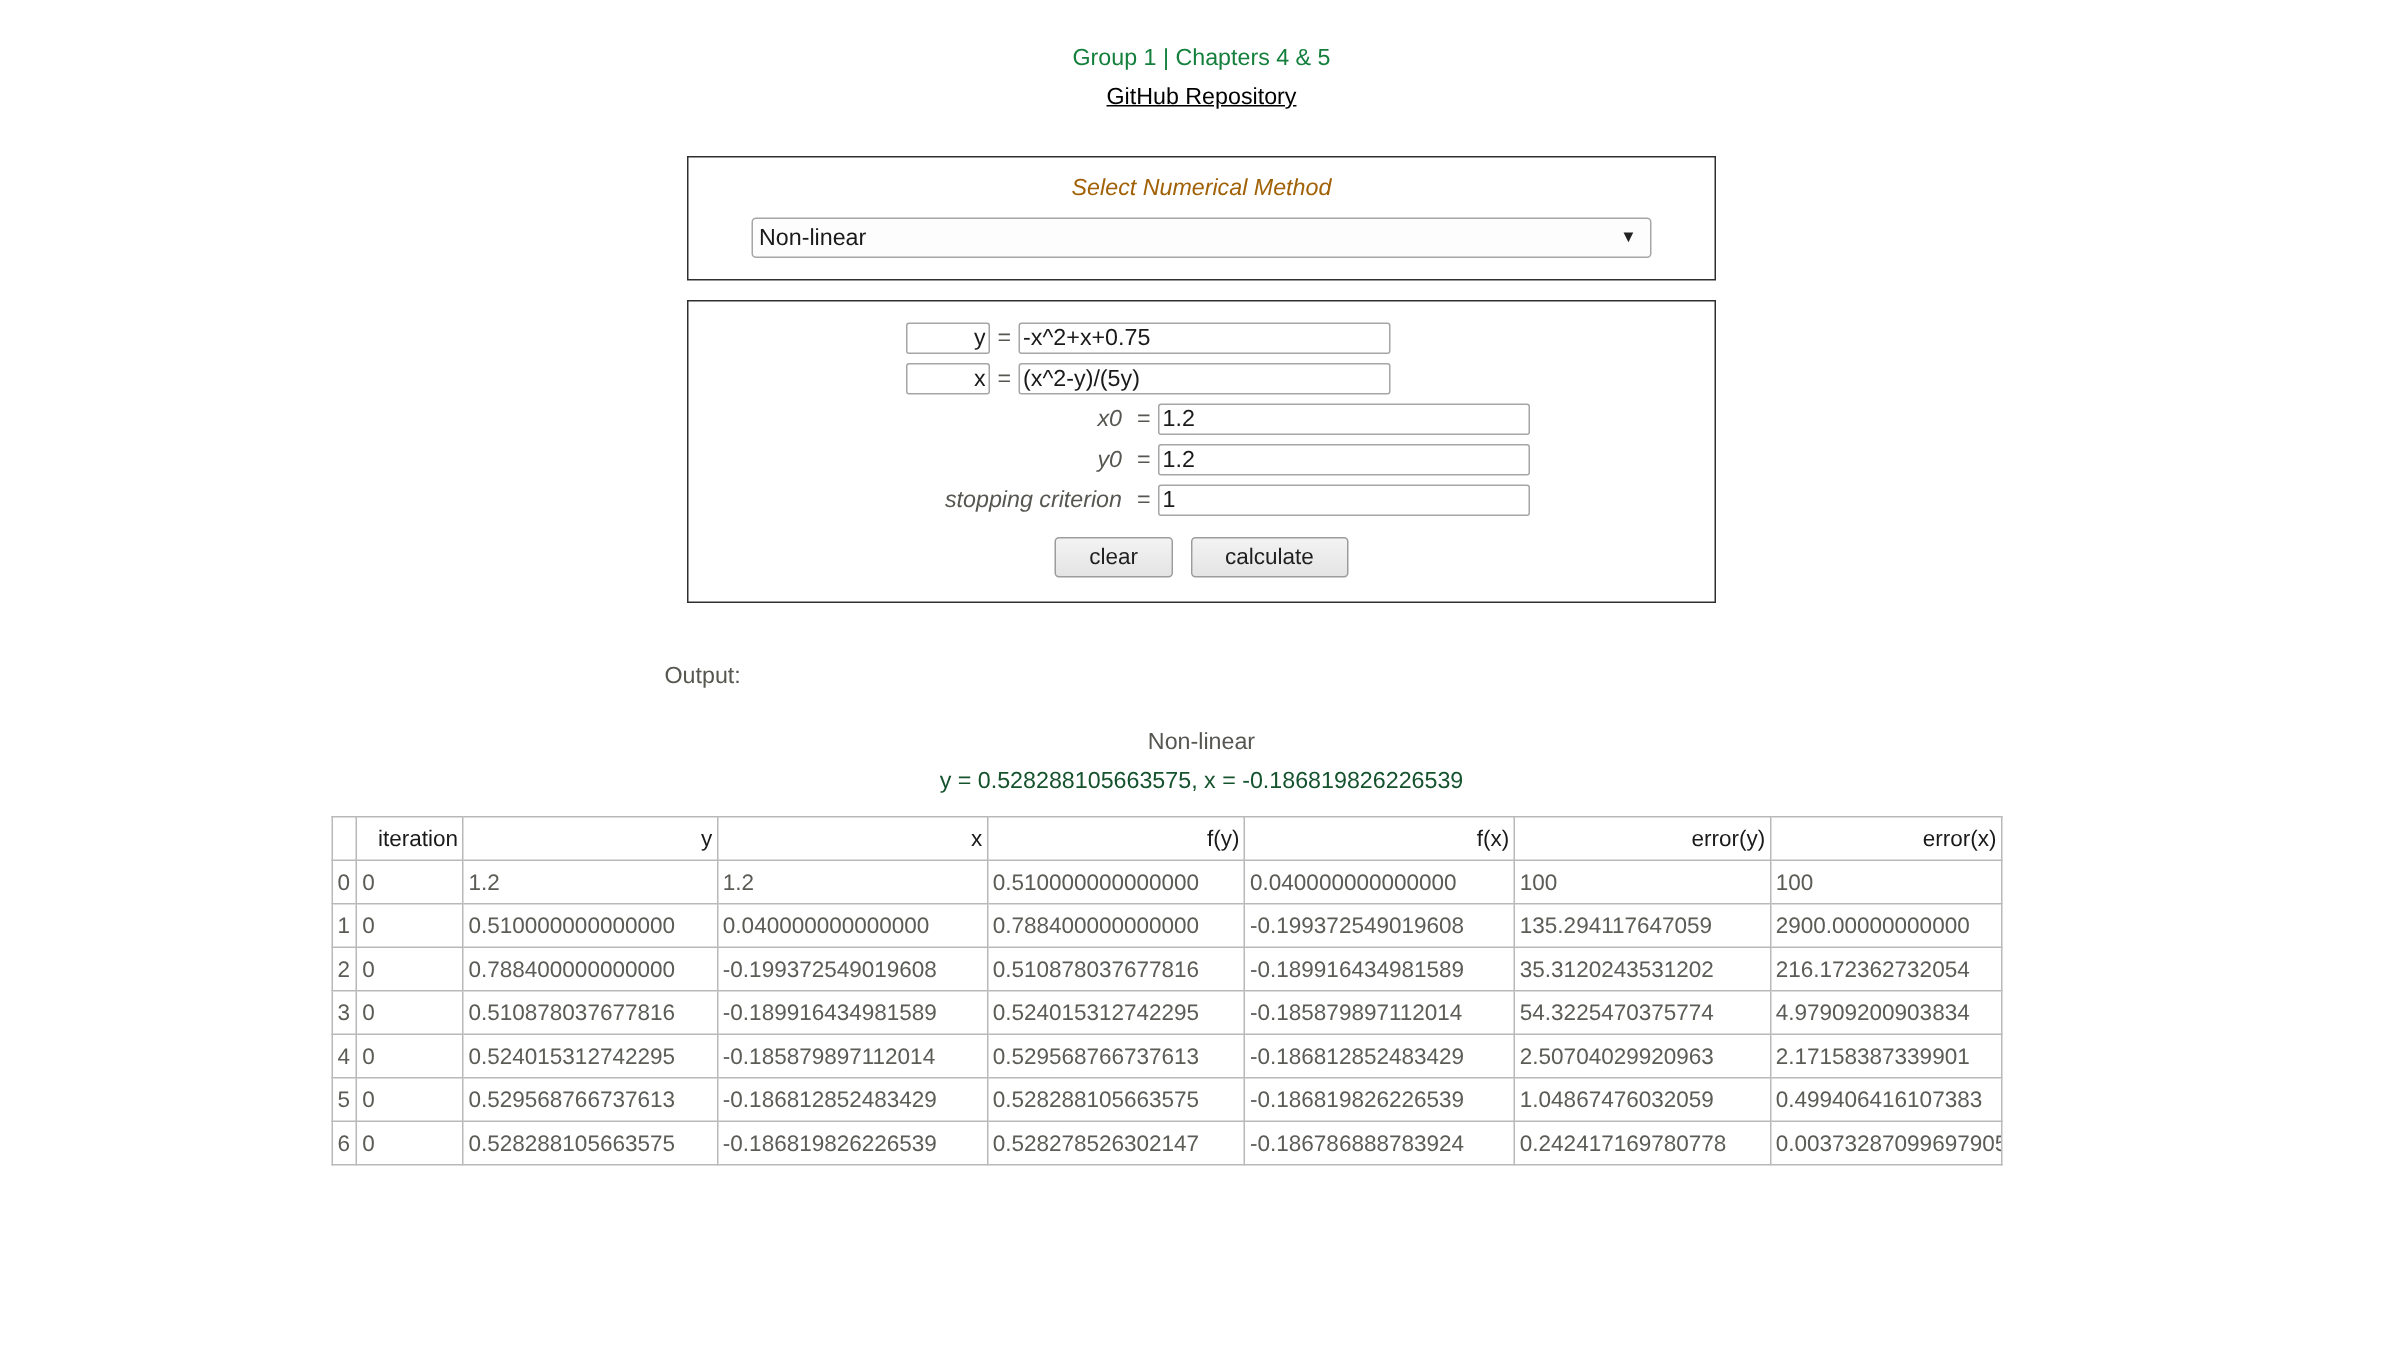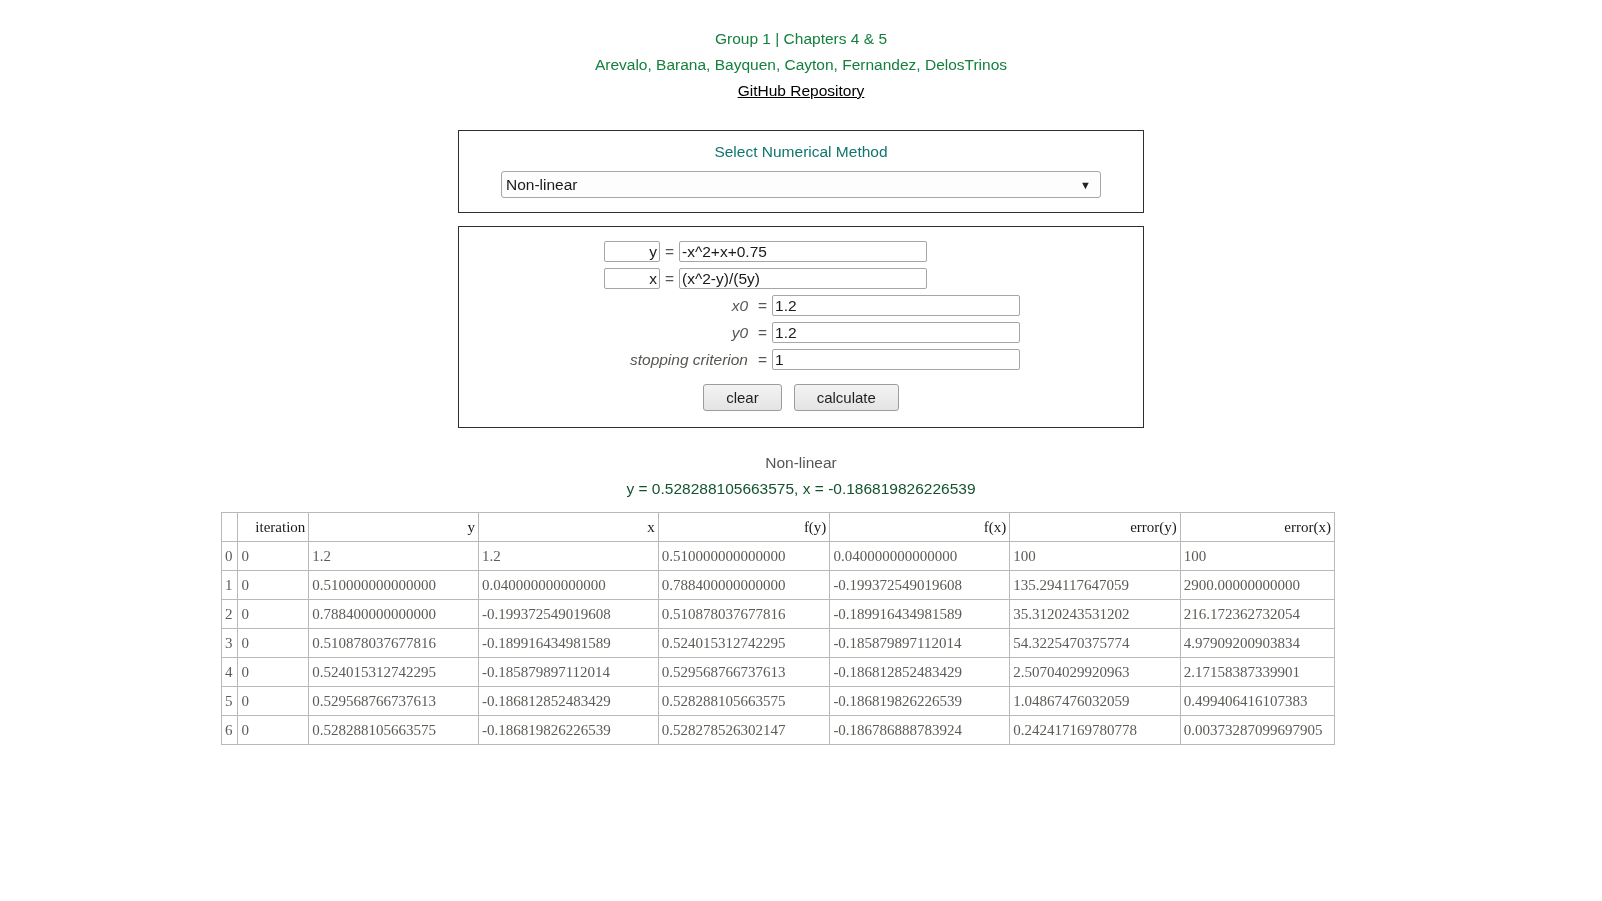--- a/index.html
+++ b/index.html
@@ -44,22 +44,23 @@
     background: #fff;
   }
   .panel-method {
     width: 686px;
     margin-top: 26px;
     padding: 12px 0 14px 0;
   }
   .panel-title {
     text-align: center;
     font-size: 15.5px;
-    color: #0f766e;
+    color: #a16207;
     margin-bottom: 10px;
+    font-style: italic;
   }
   .method-select {
     display: block;
     width: 600px;
     height: 27px;
     margin: 0 auto;
     font-family: "Liberation Sans", sans-serif;
     font-size: 15.5px;
     color: #1a1a1a;
     padding: 2px 4px;
@@ -171,21 +172,20 @@
   
   .table-wrap {
     margin: 14px 0 0 221px;
     width: 1114px;
   }
   table.results {
     border-collapse: collapse;
     table-layout: fixed;
     width: 1114px;
     border: 1px solid #b9b9b9;
-    font-family: Liberation Serif, serif;
   }
   table.results th, table.results td {
     border: 1px solid #b9b9b9;
     font-size: 15px;
     font-weight: normal;
     height: 29px;
     padding: 0 3px;
     overflow: hidden;
     white-space: nowrap;
     box-sizing: border-box;
@@ -215,21 +215,20 @@
   th.col-ey, td.col-ey { width: 166px; margin-top: 48px; }
   th.col-ex, td.col-ex { width: 150px; }
 </style>
 </head>
 <body>
 
 <div class="page">
 
   <div class="header">
     <div class="header-line">Group 1 | Chapters 4 &amp; 5</div>
-    <div class="header-line">Arevalo, Barana, Bayquen, Cayton, Fernandez, DelosTrinos</div>
     <div><a class="repo-link" href="#">GitHub Repository</a></div>
   </div>
 
   <div class="panel panel-method">
     <div class="panel-title">Select Numerical Method</div>
     <div class="select-wrap">
       <select class="method-select">
         <option>Non-linear</option>
       </select>
       <span class="select-arrow">▼</span>
@@ -267,20 +266,21 @@
       <span class="eq-sign">=</span>
       <input type="text" class="value-input" value="1" style="">
     </div>
 
     <div class="btn-row">
       <button class="btn">clear</button>
       <button class="btn">calculate</button>
     </div>
   </div>
 
+  <div class="output-label">Output:</div>
   <div class="out-method">Non-linear</div>
   <div class="out-solution-value">y = 0.528288105663575, x = -0.186819826226539</div>
 
   <div class="table-wrap">
     <table class="results">
       <thead>
         <tr>
           <th class="col-idx"></th>
           <th class="col-iter">iteration</th>
           <th class="col-y">y</th>

